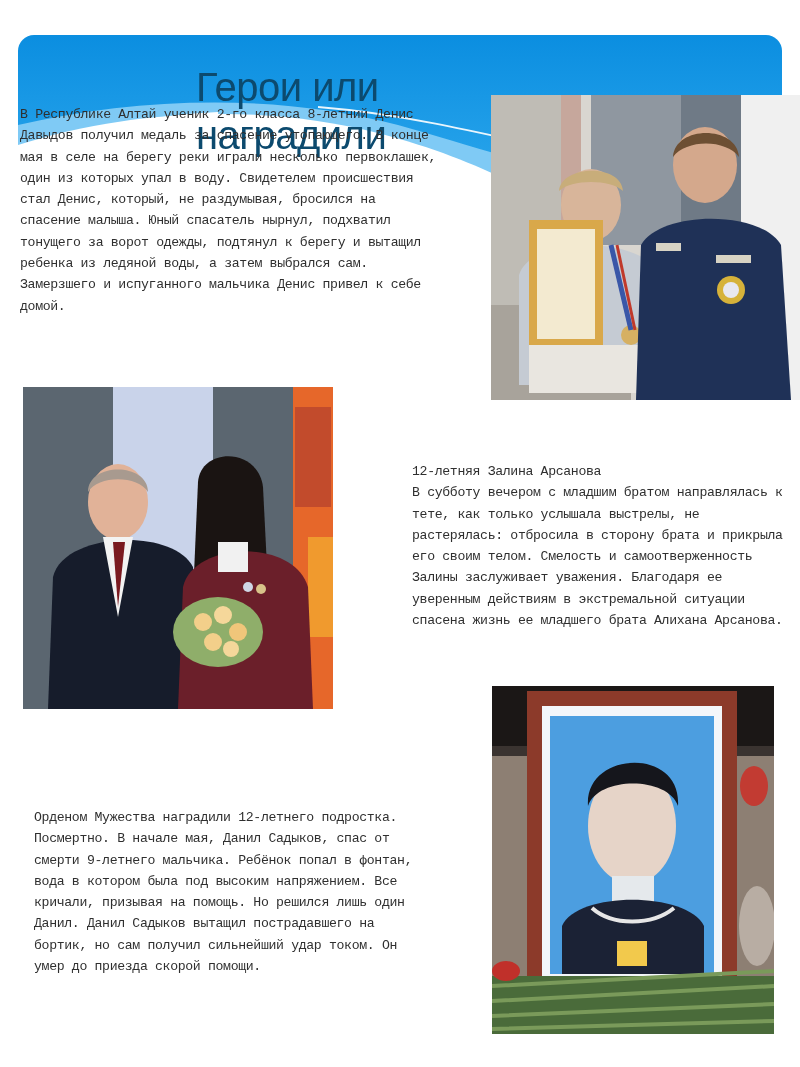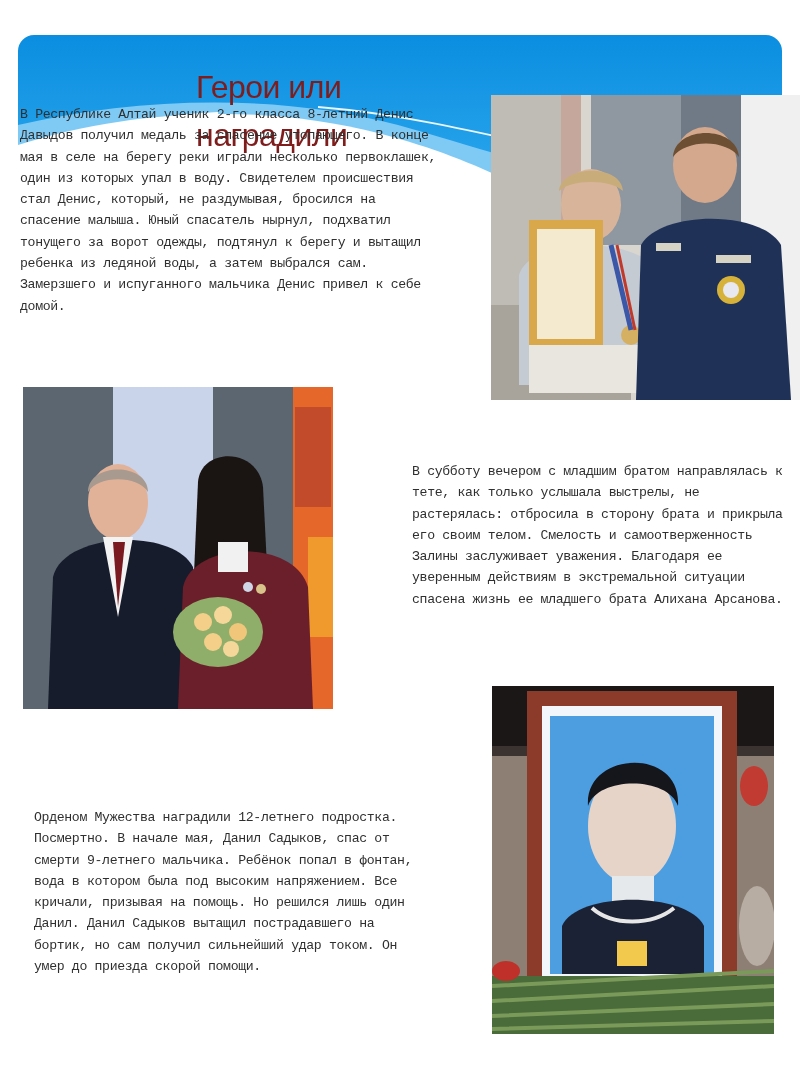--- a/index.html
+++ b/index.html
@@ -8,22 +8,22 @@
     background: #ffffff;
     font-family: "DejaVu Sans", sans-serif;
   }
   .banner {
     position: absolute; left: 18px; top: 35px; width: 764px; height: 200px;
     border-radius: 16px 16px 0 0; overflow: hidden;
   }
   .banner svg { display: block; }
   .title {
     position: absolute; left: 178px; top: 28px; width: 300px;
-    font-family: "Liberation Sans", sans-serif; font-size: 32px; line-height: 48px;
-    color: #7f1d1d; font-weight: normal; letter-spacing: -0.5px; margin: 0;
+    font-family: "Liberation Sans", sans-serif; font-size: 40px; line-height: 48px;
+    color: #0c4a6e; font-weight: normal; letter-spacing: -0.5px; margin: 0;
   }
   .para {
     position: absolute; margin: 0;
     font-family: Liberation Mono, monospace; font-size: 13.2px; line-height: 21.3px;
     color: #2f2f2f; letter-spacing: -0.35px;
   }
   .p1 { left: 20px; top: 104px; width: 420px; }
   .p2 { left: 412px; top: 461px; width: 385px; }
   .p3 { left: 34px; top: 807px; width: 400px; }
   .photo { position: absolute; overflow: hidden; }
@@ -108,20 +108,21 @@
     <circle cx="200" cy="228" r="9" fill="#f5d79a"></circle>
     <circle cx="215" cy="245" r="9" fill="#f0c67a"></circle>
     <circle cx="190" cy="255" r="9" fill="#f3cf8a"></circle>
     <circle cx="208" cy="262" r="8" fill="#f5d79a"></circle>
     <circle cx="225" cy="200" r="5" fill="#cfd7e6"></circle>
     <circle cx="238" cy="202" r="5" fill="#d8c38a"></circle>
   </svg>
 </div>
 
 <div class="para p2">
+  <div>12-летняя Залина Арсанова</div>
   <div>В субботу вечером  с младшим братом направлялась к тете, как только услышала выстрелы, не растерялась: отбросила в сторону брата и прикрыла его своим телом. Смелость и самоотверженность Залины заслуживает уважения. Благодаря ее уверенным действиям в экстремальной ситуации спасена жизнь ее младшего брата Алихана Арсанова.</div>
 </div>
 
 <div class="photo ph3">
   <svg viewBox="0 0 282 348" preserveAspectRatio="none">
     <rect width="282" height="348" fill="#3a3330"></rect>
     <rect x="0" y="70" width="282" height="220" fill="#8d7f73"></rect>
     <rect x="0" y="0" width="282" height="60" fill="#1b1716"></rect>
     <rect x="35" y="5" width="210" height="300" fill="#8c3a2a"></rect>
     <rect x="50" y="20" width="180" height="272" fill="#f3f6fa"></rect>

